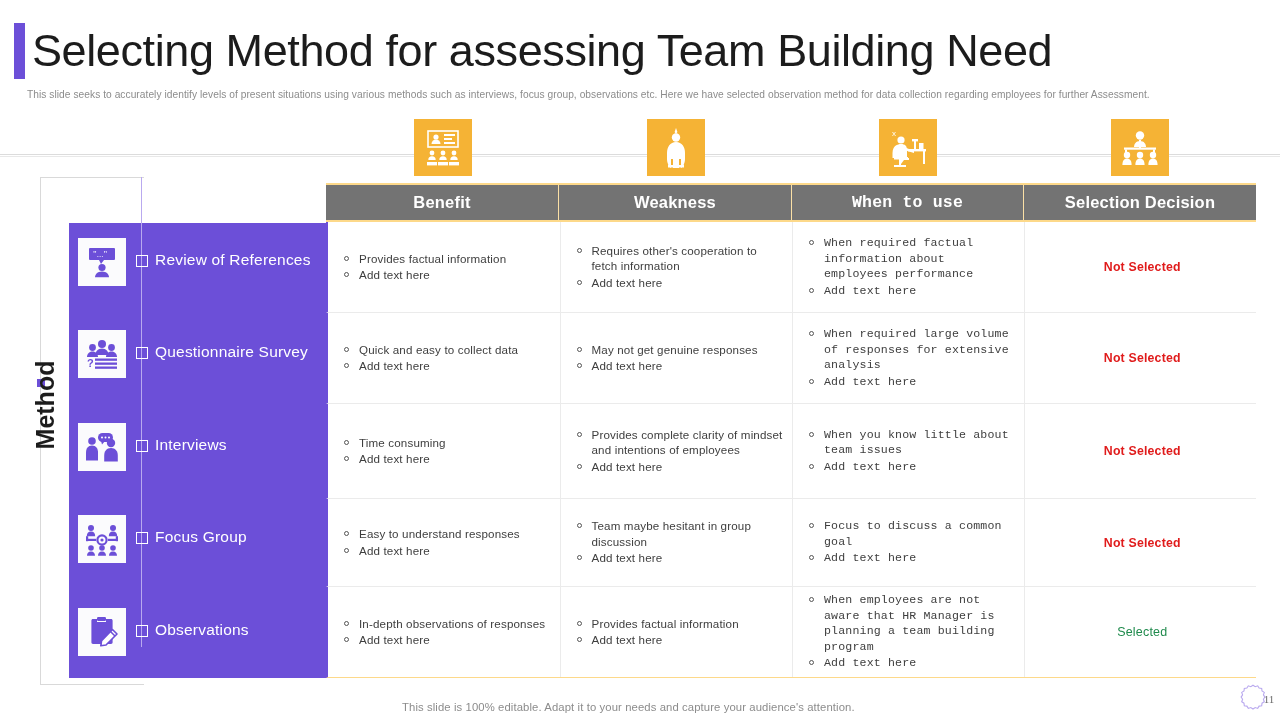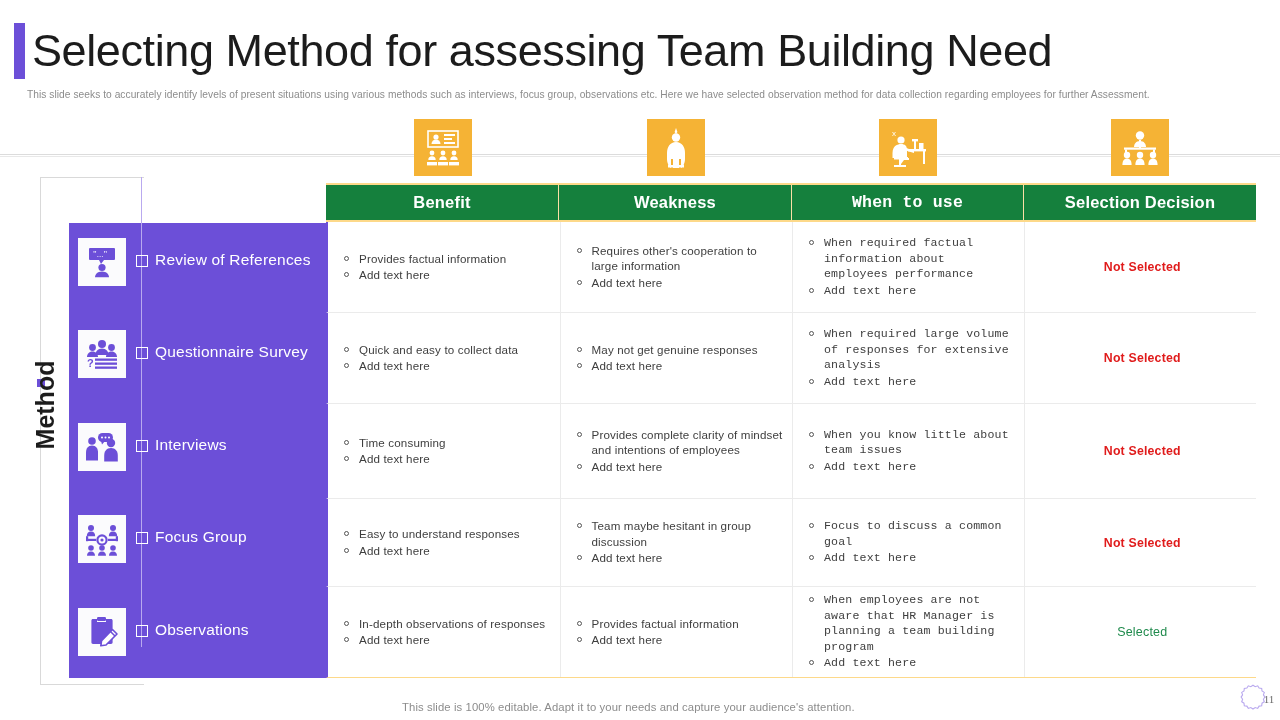--- a/index.html
+++ b/index.html
@@ -167,21 +167,21 @@
   #table {
     position: absolute;
     left: 326px;
     top: 183px;
     width: 930px;
     height: 495px;
   }
   #table-header {
     display: flex;
     height: 39px;
-    background: #15803d;
+    background: #737373;
     border-top: 2px solid #fdd98a;
     border-bottom: 2px solid #fdd98a;
     box-sizing: border-box;
   }
   #table-header .th {
     display: flex;
     align-items: center;
     justify-content: center;
     color: #ffffff;
     font-size: 16.5px;
@@ -453,21 +453,21 @@
   <div class="tbody" id="table-body">
       <div class="trow" style="height: 91px;">
         <div class="tcell c0">
           <ul class="bullets">
             <li>Provides factual information</li>
             <li>Add text here</li>
           </ul>
         </div>
         <div class="tcell c1">
           <ul class="bullets">
-            <li>Requires other's cooperation to large information</li>
+            <li>Requires other's cooperation to fetch information</li>
             <li>Add text here</li>
           </ul>
         </div>
         <div class="tcell c2">
           <ul class="bullets">
             <li>When required factual information about employees performance</li>
             <li>Add text here</li>
           </ul>
         </div>
         <div class="tcell c3">

